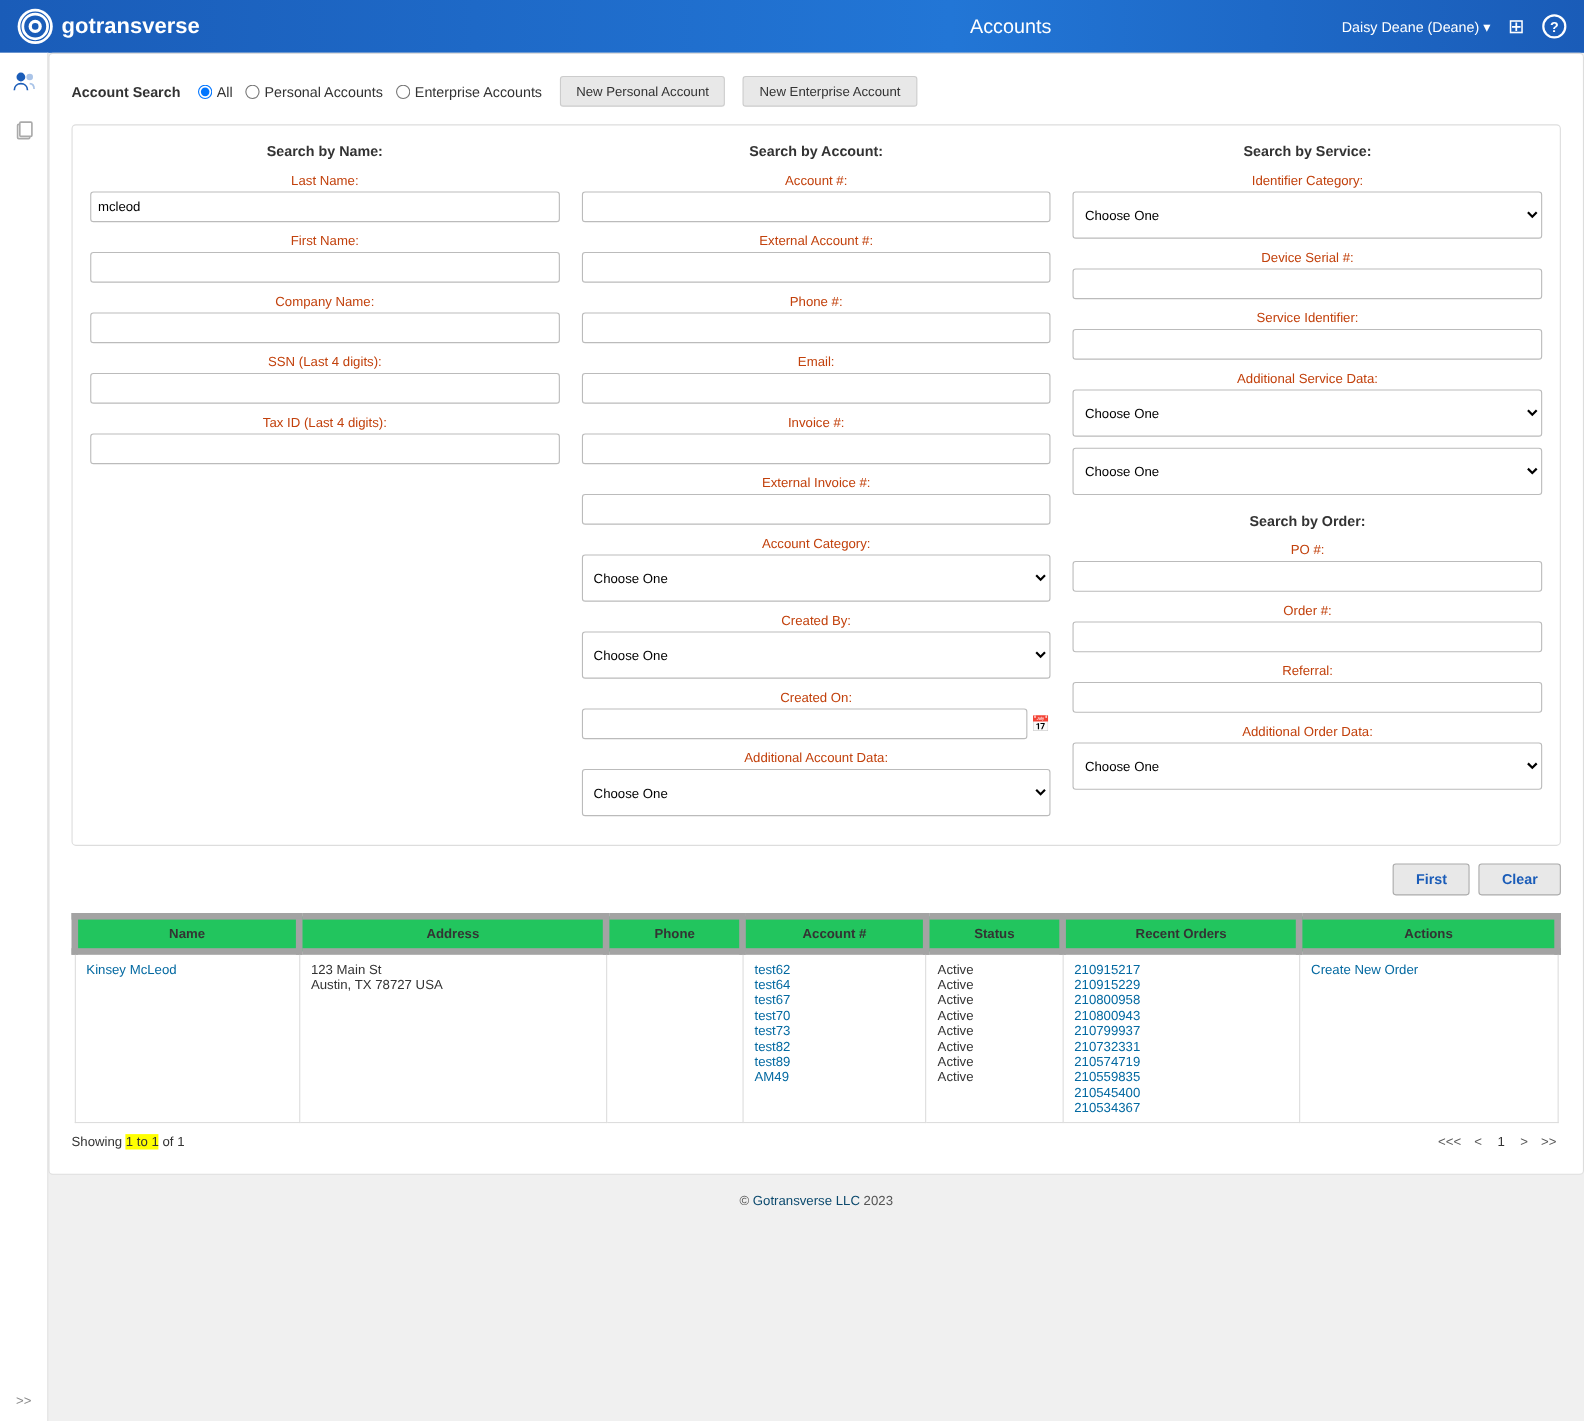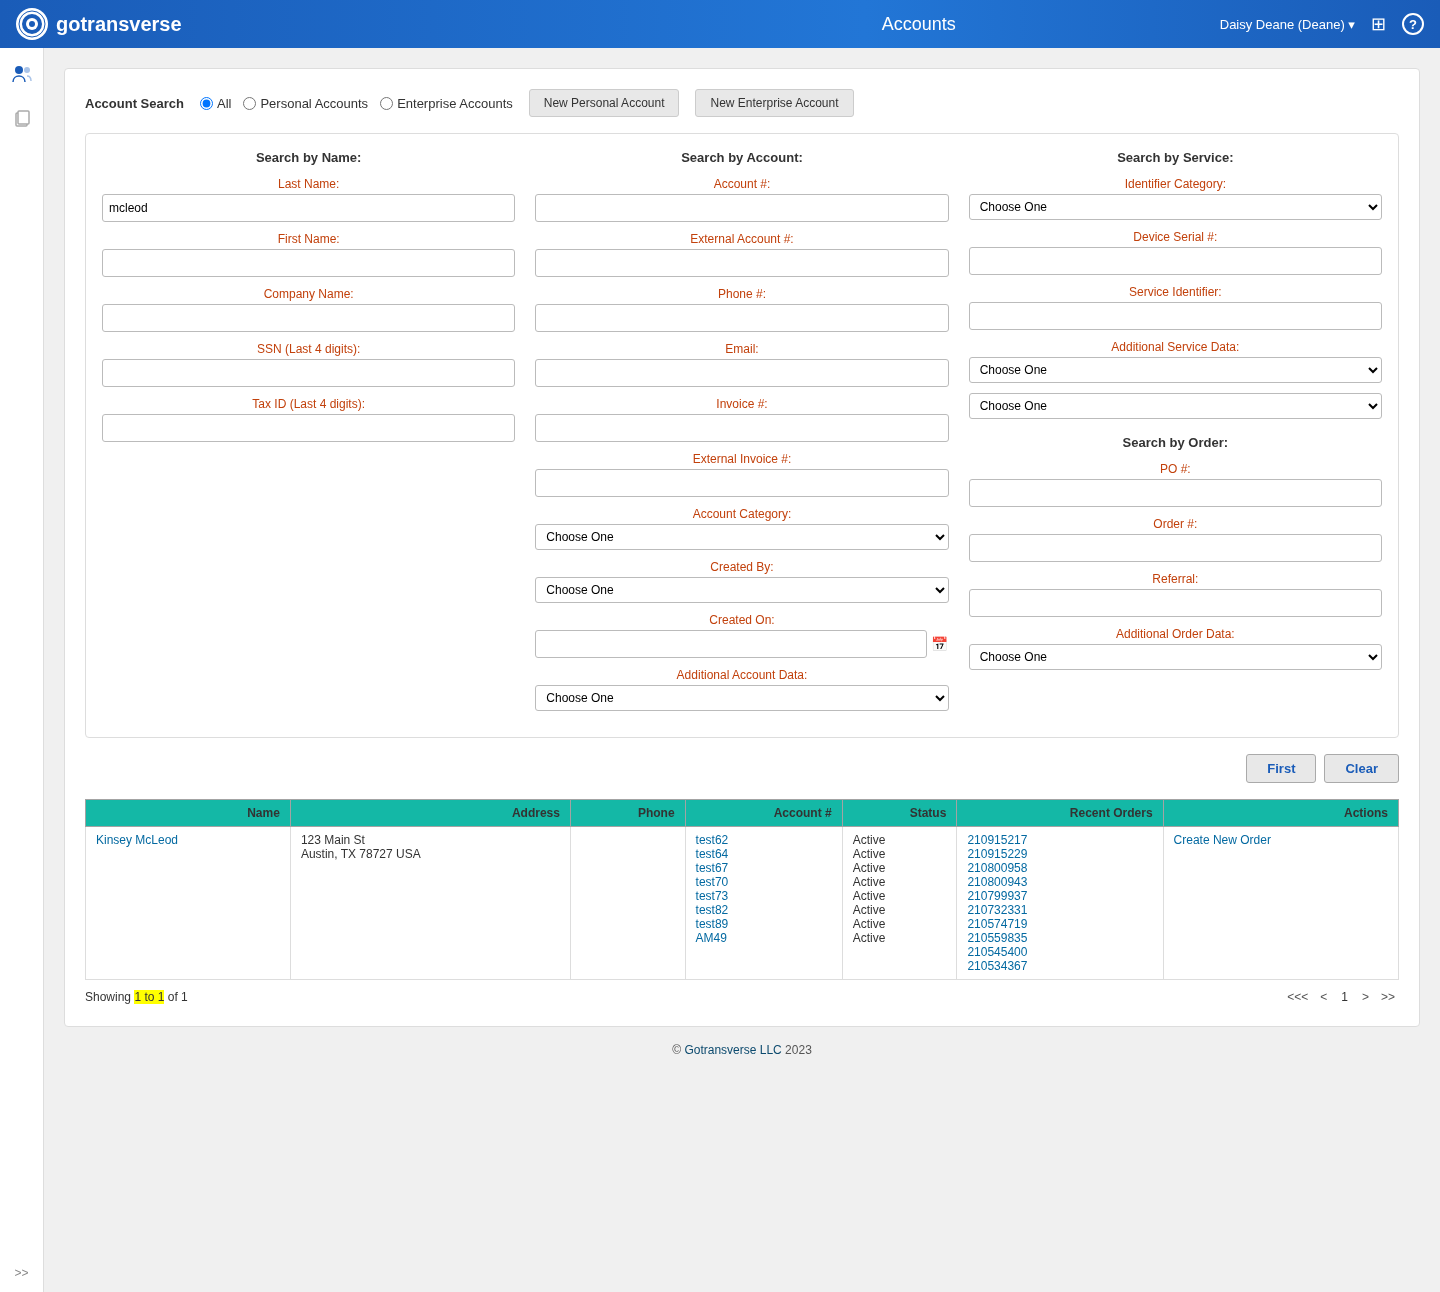--- a/index.html
+++ b/index.html
@@ -80,21 +80,20 @@
       margin-top: auto;
       margin-bottom: 12px;
       color: #888;
       cursor: pointer;
       font-size: 12px;
     }
 
     
     .main-content {
       flex: 1;
-      padding: 20px;
       border-radius: 18px;
     }
 
     .content-card {
       background: white;
       border: 1px solid #ddd;
       border-radius: 4px;
       padding: 20px;
     }
 
@@ -167,21 +166,21 @@
       border-radius: 3px;
       font-size: 12px;
       height: 28px;
     }
     .form-select {
       width: 100%;
       padding: 4px 6px;
       border: 1px solid #bbb;
       border-radius: 3px;
       font-size: 12px;
-      height: 26px;
+      height: 43px;
       background: white;
     }
     .date-input-row {
       display: flex;
       align-items: center;
       gap: 4px;
     }
     .date-input-row input {
       flex: 1;
     }
@@ -209,26 +208,26 @@
       font-weight: bold;
     }
 
     
     .results-table {
       width: 100%;
       border-collapse: collapse;
       border: 1px solid #ddd;
     }
     .results-table th {
-      background: #14b8a6;
-      border: 1px solid #a3a3a3;
+      background: #22c55e;
+      border: 6px solid #a3a3a3;
       padding: 6px 10px;
       font-size: 12px;
       font-weight: bold;
-      text-align: right;
+      text-align: center;
     }
     .results-table td {
       border: 1px solid #ddd;
       padding: 6px 10px;
       font-size: 12px;
       vertical-align: top;
     }
     .link-blue {
       color: #0369a1;
       text-decoration: none;

